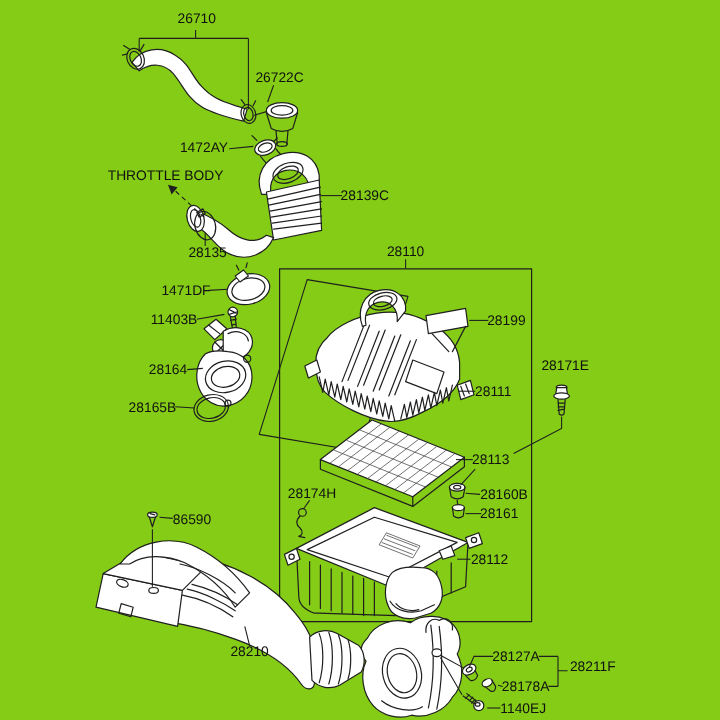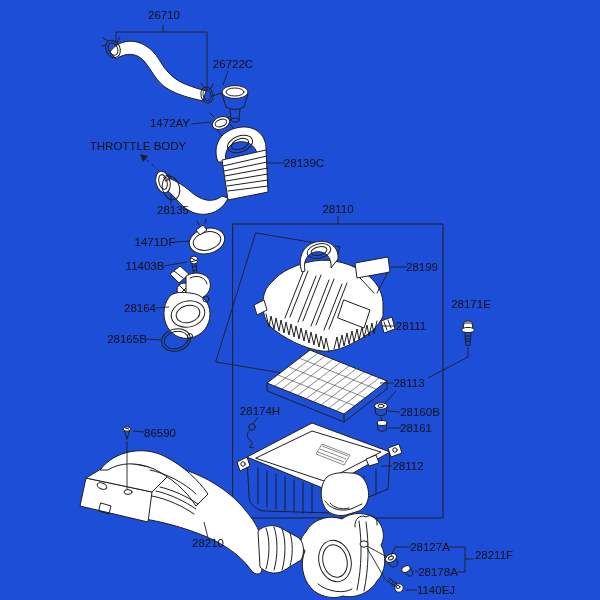--- a/index.html
+++ b/index.html
@@ -1,16 +1,16 @@
 <!DOCTYPE html>
 <html><head>
 <meta charset="utf-8">
 <style>
   html,body{margin:0;padding:0;background:#fff;}
-  #canvas{position:relative;width:600px;height:600px;background:#1d4ed8;overflow:hidden;
+  #canvas{position:relative;width:600px;height:600px;background:#84cc16;overflow:hidden;
           font-family:"Liberation Sans", sans-serif;}
   svg{position:absolute;left:0;top:0;}
   .ln{fill:none;stroke:#1f1f1f;stroke-width:1;stroke-linecap:round;stroke-linejoin:round;}
   .wh{fill:#ffffff;stroke:#1f1f1f;stroke-width:1;stroke-linejoin:round;}
   .thin{fill:none;stroke:#3a3a3a;stroke-width:0.6;}
   .lead{fill:none;stroke:#1f1f1f;stroke-width:0.9;}
   .dash{fill:none;stroke:#1f1f1f;stroke-width:0.9;stroke-dasharray:4 3;}
   .lbl{font-size:11.5px;fill:#111;}
   .solid{fill:#1f1f1f;stroke:none;}
 </style>

